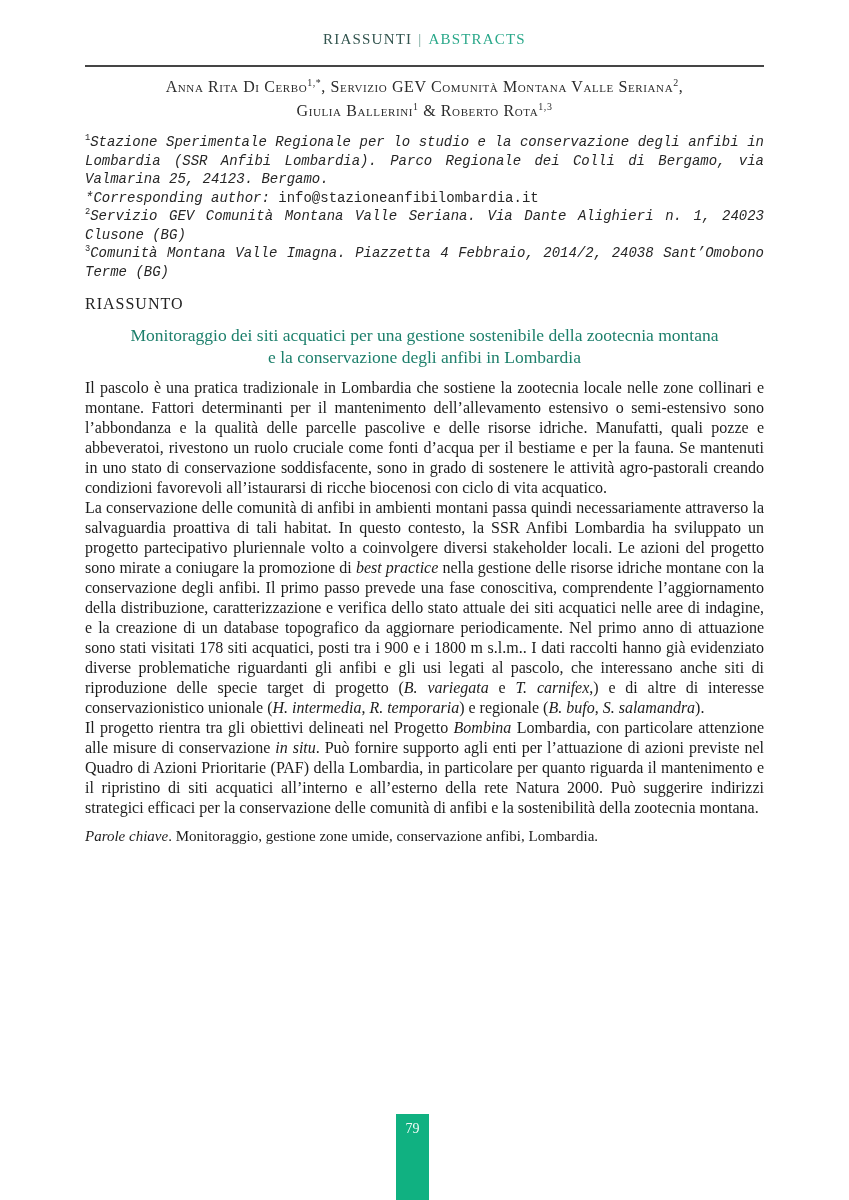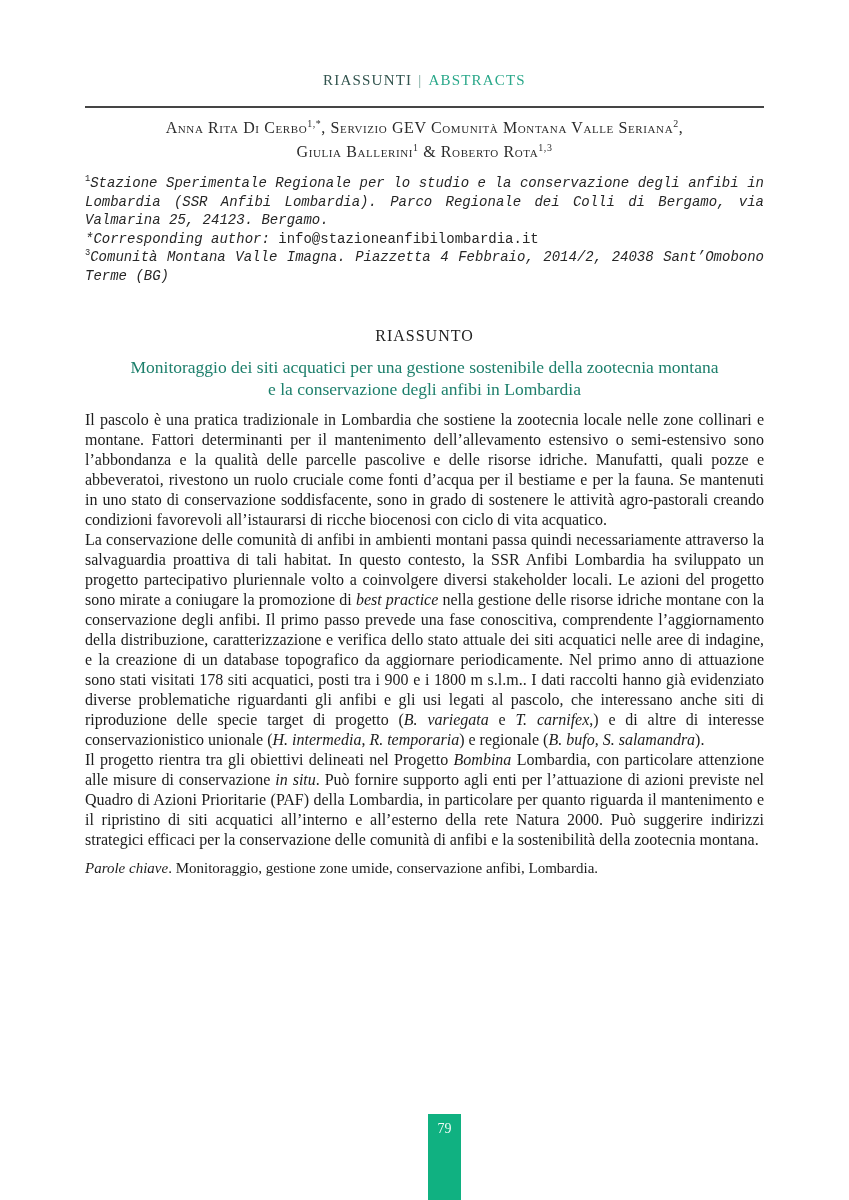--- a/index.html
+++ b/index.html
@@ -10,21 +10,21 @@
     margin: 0 auto;
     background: #ffffff;
     box-sizing: border-box;
     padding: 0 85px;
     font-family: "Liberation Serif", serif;
     color: #1f1f1f;
     overflow: hidden;
   }
   
   .running-head {
-    padding-top: 71px;
+    padding-top: 30px;
     text-align: center;
     font-size: 15px;
     letter-spacing: 1.2px;
     line-height: 18px;
   }
   .running-head .head-left  { color: #32544e; }
   .running-head .head-sep   { color: #6fa397; padding: 0 6px; }
   .running-head .head-right { color: #2aa88a; }
   .head-rule {
     margin-top: 17px;
@@ -58,22 +58,21 @@
     line-height: 18.5px;
     text-align: justify;
     color: #262626;
     font-family: Liberation Mono, monospace;
   }
   .sc  { font-variant: small-caps; }
   .it  { font-style: italic; }
   sup  { font-size: 0.62em; vertical-align: super; line-height: 0; }
   
   .abstract-heading {
-    margin-top: 42px;
-    text-align: center;
+    margin-top: 14px;
     font-size: 16px;
     letter-spacing: 1px;
     color: #222222;
   }
   .abstract-subtitle {
     margin-top: 11px;
     text-align: center;
     color: #1c7f6b;
     font-size: 17.5px;
     line-height: 22px;
@@ -89,21 +88,21 @@
   .abstract-body p { margin: 0; }
   .keywords {
     margin-top: 9px;
     font-size: 15px;
     line-height: 19px;
     color: #1c1c1c;
   }
   
   .page-number-box {
     position: absolute;
-    left: 428px;
+    left: 396px;
     top: 1114px;
     width: 33px;
     height: 86px;
     background: #10b181;
     text-align: center;
     box-sizing: border-box;
     padding-top: 5px;
   }
   .page-number-box .page-number {
     color: #f2fbf7;
@@ -124,20 +123,21 @@
 
 
   <div class="authors">
     <div><span class="sc">Anna Rita Di Cerbo</span><sup>1,*</sup><span class="sc">, </span><span class="sc">Servizio GEV Comunità Montana Valle Seriana</span><sup>2</sup><span class="sc">,</span></div>
     <div><span class="sc">Giulia Ballerini</span><sup>1</sup><span class="sc"> &amp; </span><span class="sc">Roberto Rota</span><sup>1,3</sup></div>
   </div>
 
   <div class="affiliations">
     <div><sup>1</sup><span class="it">Stazione Sperimentale Regionale per lo studio e la conservazione degli anfibi in Lombardia (SSR Anfibi Lombardia). Parco Regionale dei Colli di Bergamo, via Valmarina 25, 24123. Bergamo.</span></div>
     <div><span class="it">*Corresponding author:</span><span> info@stazioneanfibilombardia.it</span></div>
+    <div><sup>2</sup><span class="it">Servizio GEV Comunità Montana Valle Seriana. Via Dante Alighieri n. 1, 24023 Clusone (BG)</span></div>
     <div><sup>3</sup><span class="it">Comunità Montana Valle Imagna. Piazzetta 4 Febbraio, 2014/2, 24038 Sant’Omobono Terme (BG)</span></div>
   </div>
 
   <div class="abstract-heading">RIASSUNTO</div>
 
   <div class="abstract-subtitle">
     <div>Monitoraggio dei siti acquatici per una gestione sostenibile della zootecnia montana</div>
     <div>e la conservazione degli anfibi in Lombardia</div>
   </div>
 

